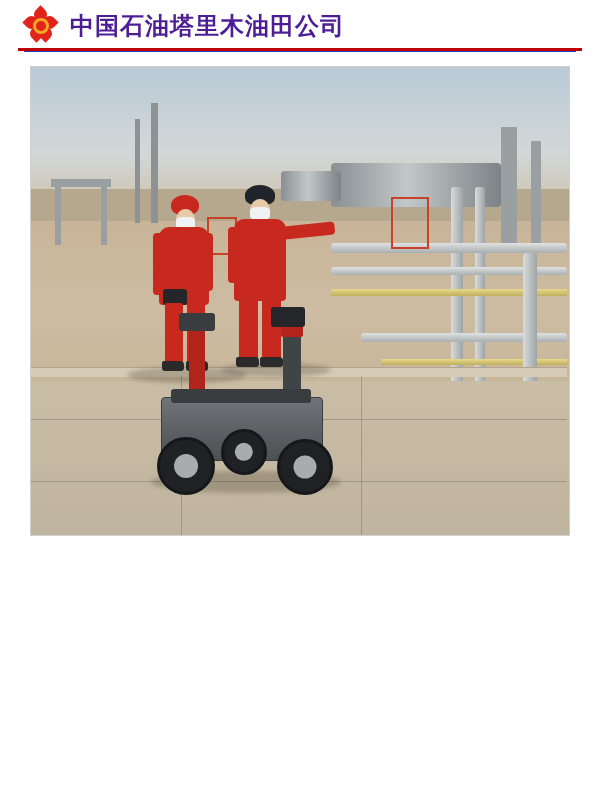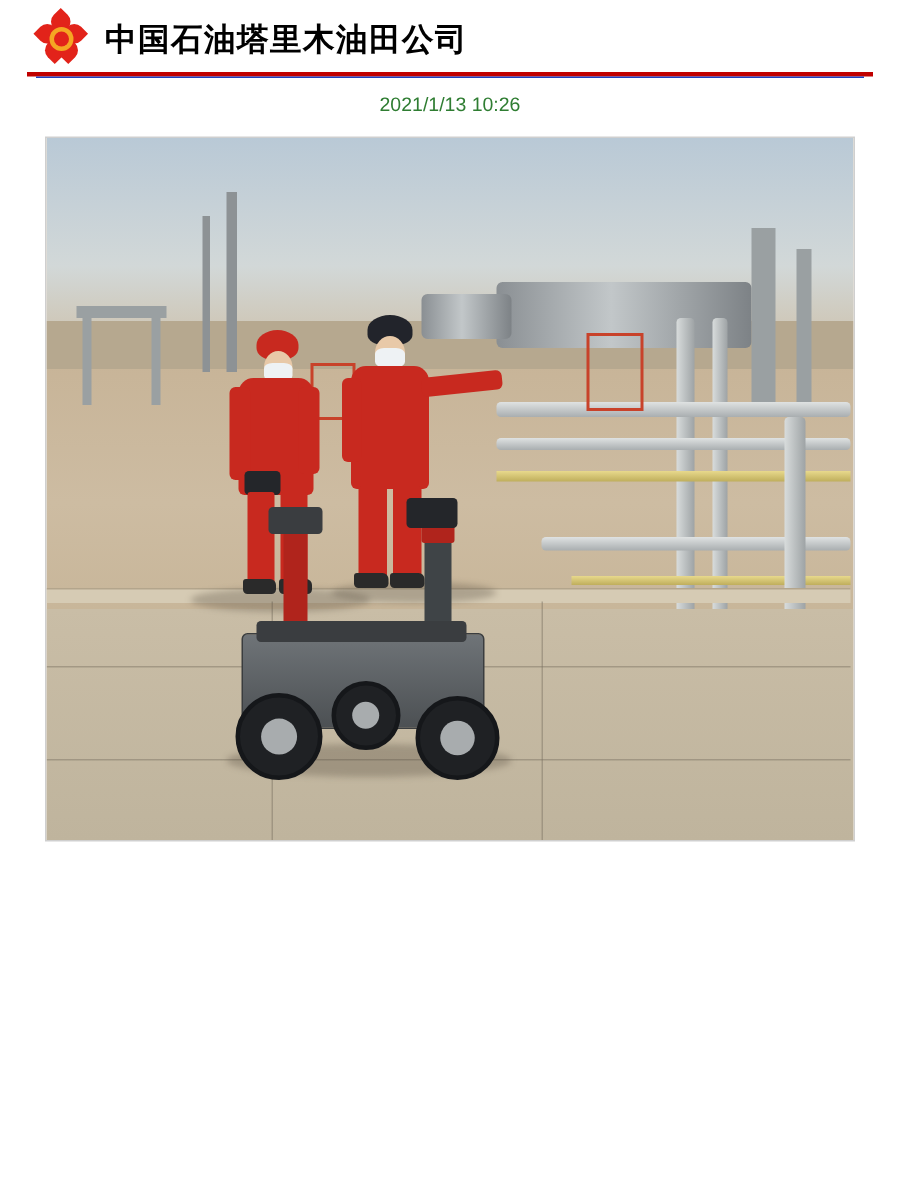--- a/index.html
+++ b/index.html
@@ -58,23 +58,23 @@
   }
   .logo .core2 {
     position: absolute;
     left: 14px; top: 14px;
     width: 10px; height: 10px;
     background: #e2231a;
     border-radius: 50%;
   }
   .masthead-title {
     font-family: "Liberation Serif", serif;
-    font-size: 21px;
+    font-size: 24px;
     font-weight: bold;
-    color: #000000;
+    color: #4c1d95;
     letter-spacing: 1px;
     white-space: nowrap;
   }
   .rule-red {
     height: 3px;
     background: #c00000;
     margin: 0 18px 0 18px;
   }
 
   
@@ -300,21 +300,20 @@
       <div class="petal p4"></div>
       <div class="petal p5"></div>
       <div class="core"></div>
       <div class="core2"></div>
     </div>
     <div class="masthead-title">中国石油塔里木油田公司</div>
   </div>
   <div class="rule-red"></div>
 
   <div class="rule-thin"></div>
-  <div class="timestamp">2021/1/13 10:26</div>
 
   <div class="body-copy">
   </div>
 
   <div class="photo-wrap">
     <div class="photo">
       <div class="sky"></div>
       <div class="ground"></div>
       <div class="ground-far"></div>
 

